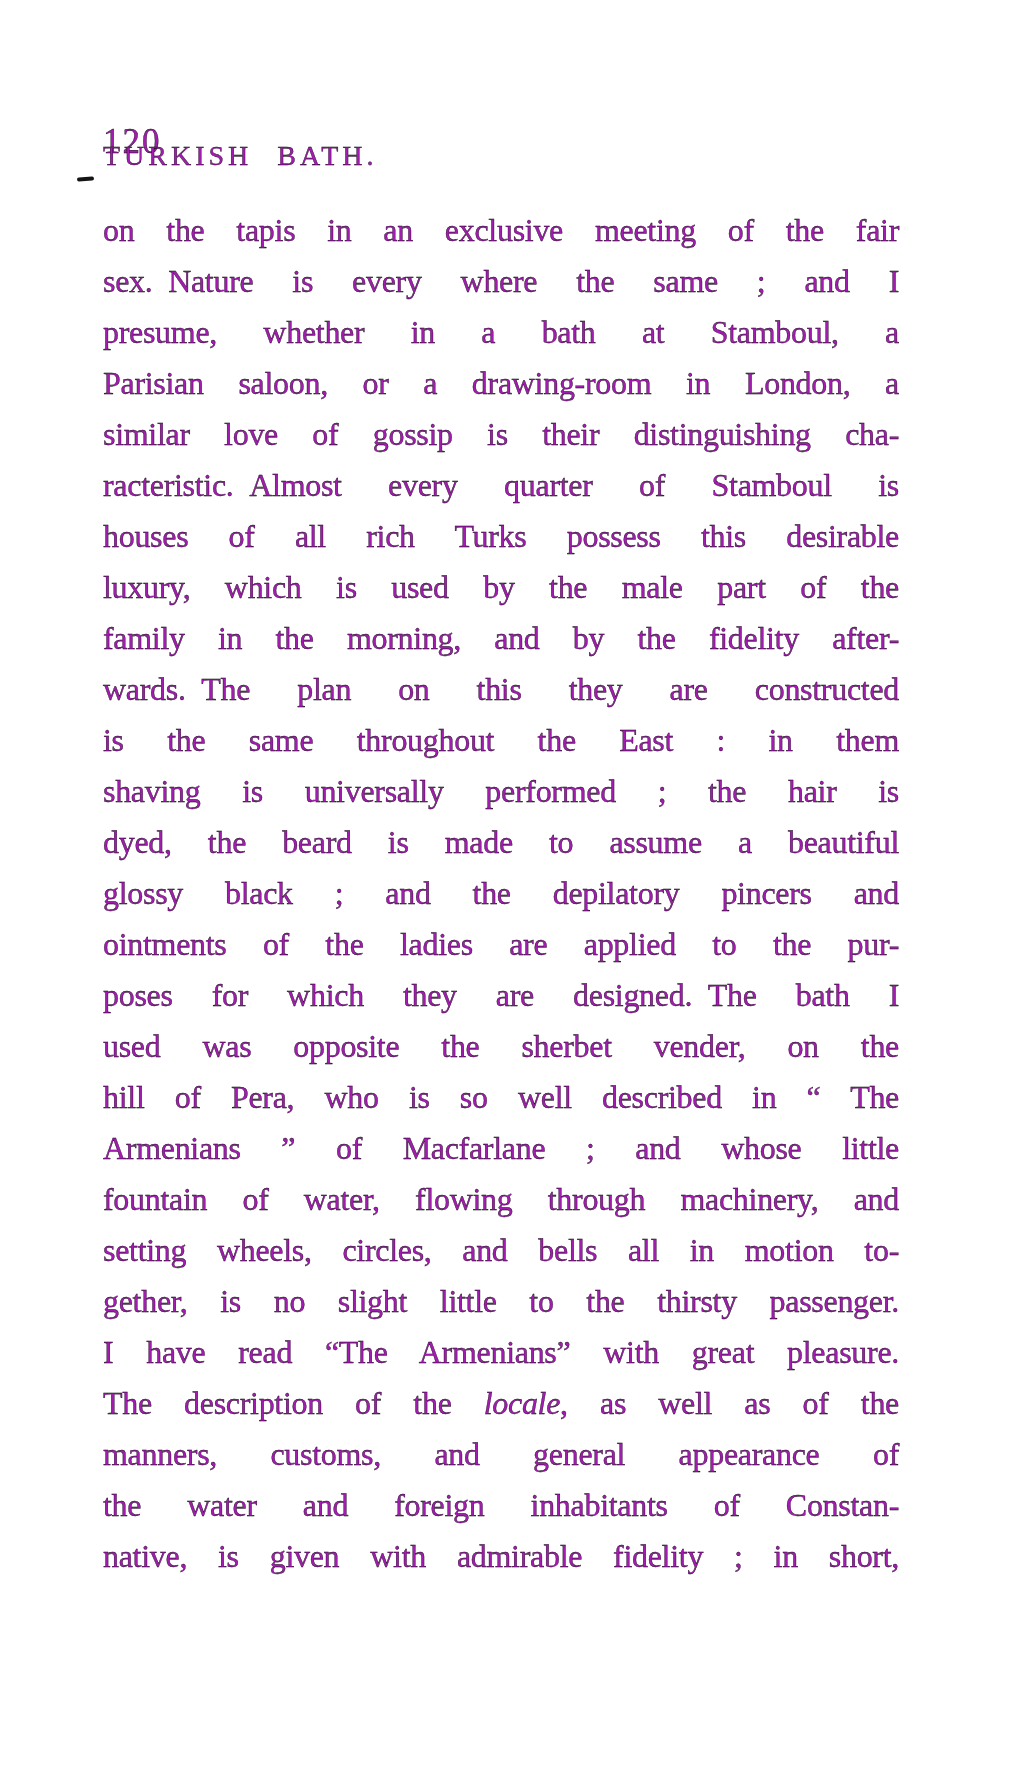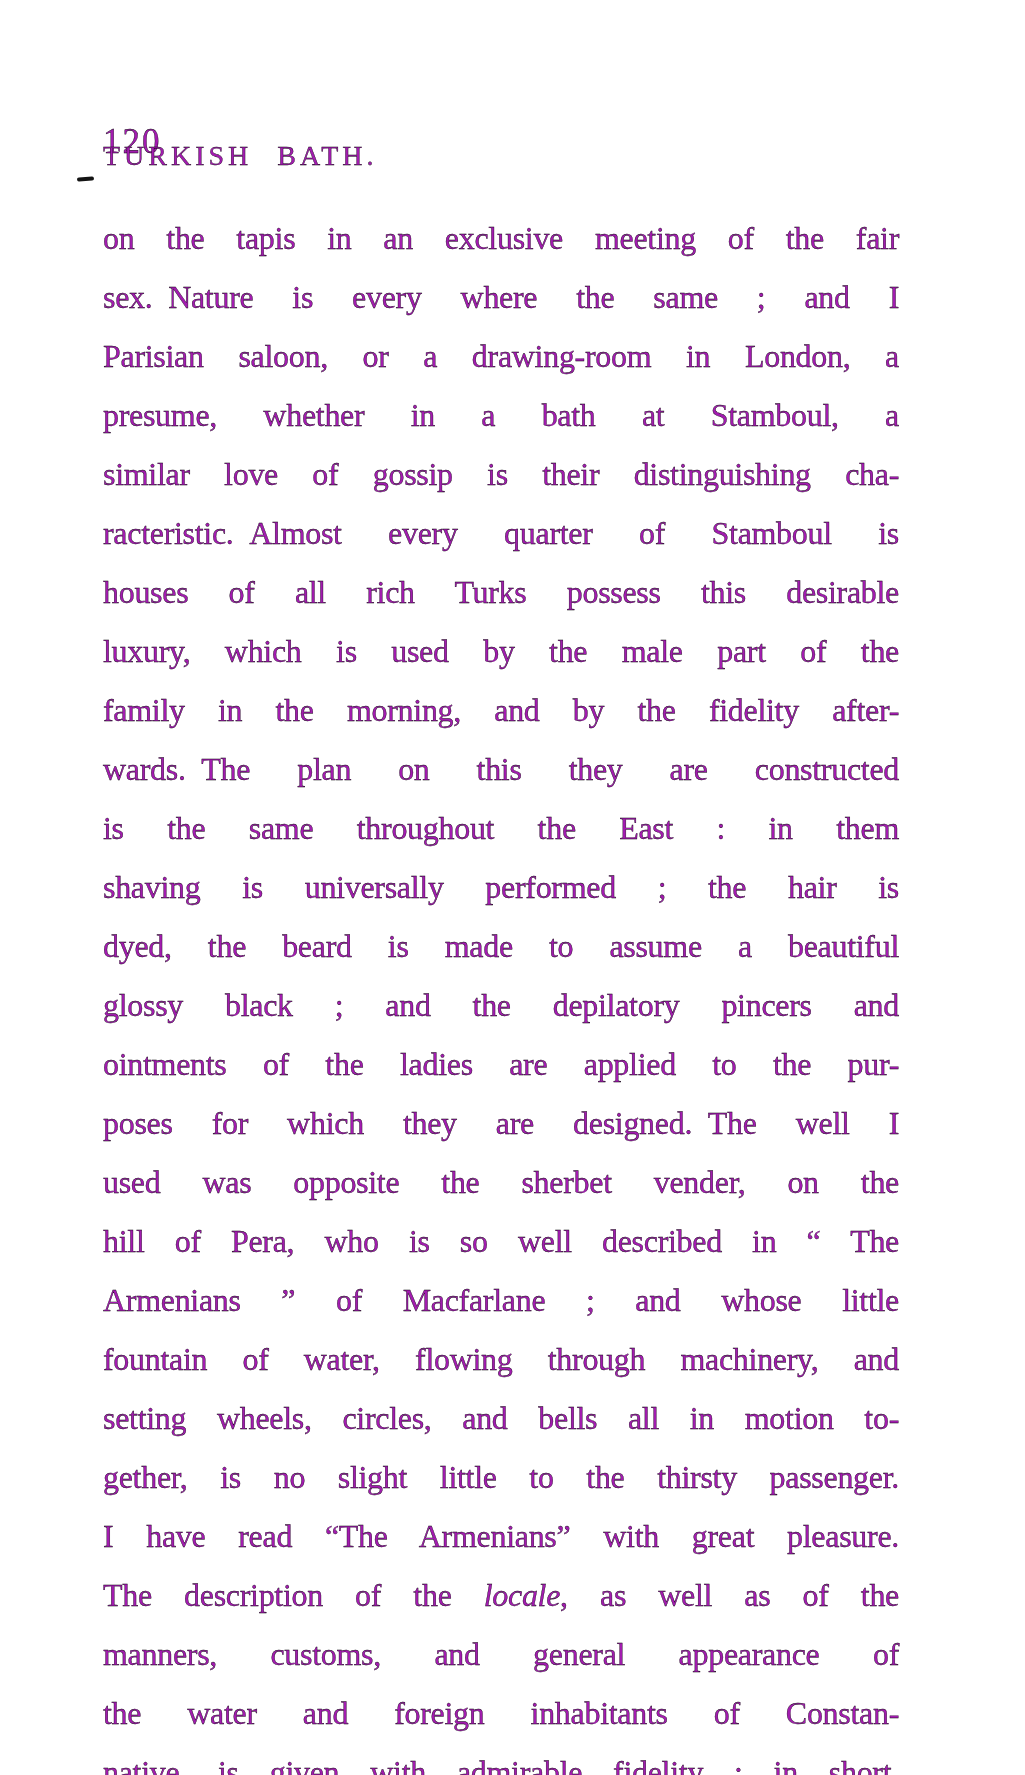--- a/index.html
+++ b/index.html
@@ -45,48 +45,47 @@
     left: 103px;
     top: 205px;
     width: 796px;
     font-size: 32px;
     line-height: 51px;
     letter-spacing: -0.3px;
   }
   .line {
     text-align: justify;
     text-align-last: justify;
-    margin-top: 8px;
   }
   .italic { font-style: italic; }
 </style>
 </head>
 <body>
 
 <div class="page">
   <div class="page-number">120</div>
   <div class="running-title">TURKISH BATH.</div>
   <div class="ink-mark"></div>
   <div class="body-text">
       <div class="line"><span>on the tapis in an exclusive meeting of the fair</span></div>
       <div class="line"><span>sex. Nature is every where the same ; and I</span></div>
+      <div class="line"><span>presume, whether in a bath at Stamboul, a</span></div>
       <div class="line"><span>Parisian saloon, or a drawing-room in London, a</span></div>
-      <div class="line"><span>presume, whether in a bath at Stamboul, a</span></div>
       <div class="line"><span>similar love of gossip is their distinguishing cha-</span></div>
       <div class="line"><span>racteristic. Almost every quarter of Stamboul is</span></div>
       <div class="line"><span>houses of all rich Turks possess this desirable</span></div>
       <div class="line"><span>luxury, which is used by the male part of the</span></div>
       <div class="line"><span>family in the morning, and by the fidelity after-</span></div>
       <div class="line"><span>wards. The plan on this they are constructed</span></div>
       <div class="line"><span>is the same throughout the East : in them</span></div>
       <div class="line"><span>shaving is universally performed ; the hair is</span></div>
       <div class="line"><span>dyed, the beard is made to assume a beautiful</span></div>
       <div class="line"><span>glossy black ; and the depilatory pincers and</span></div>
       <div class="line"><span>ointments of the ladies are applied to the pur-</span></div>
-      <div class="line"><span>poses for which they are designed. The well I</span></div>
+      <div class="line"><span>poses for which they are designed. The bath I</span></div>
       <div class="line"><span>used was opposite the sherbet vender, on the</span></div>
       <div class="line"><span>hill of Pera, who is so well described in “ The</span></div>
       <div class="line"><span>Armenians ” of Macfarlane ; and whose little</span></div>
       <div class="line"><span>fountain of water, flowing through machinery, and</span></div>
       <div class="line"><span>setting wheels, circles, and bells all in motion to-</span></div>
       <div class="line"><span>gether, is no slight little to the thirsty passenger.</span></div>
       <div class="line"><span>I have read “The Armenians” with great pleasure.</span></div>
       <div class="line"><span>The description of the </span><span class="italic">locale</span><span>, as well as of the</span></div>
       <div class="line"><span>manners, customs, and general appearance of</span></div>
       <div class="line"><span>the water and foreign inhabitants of Constan-</span></div>

